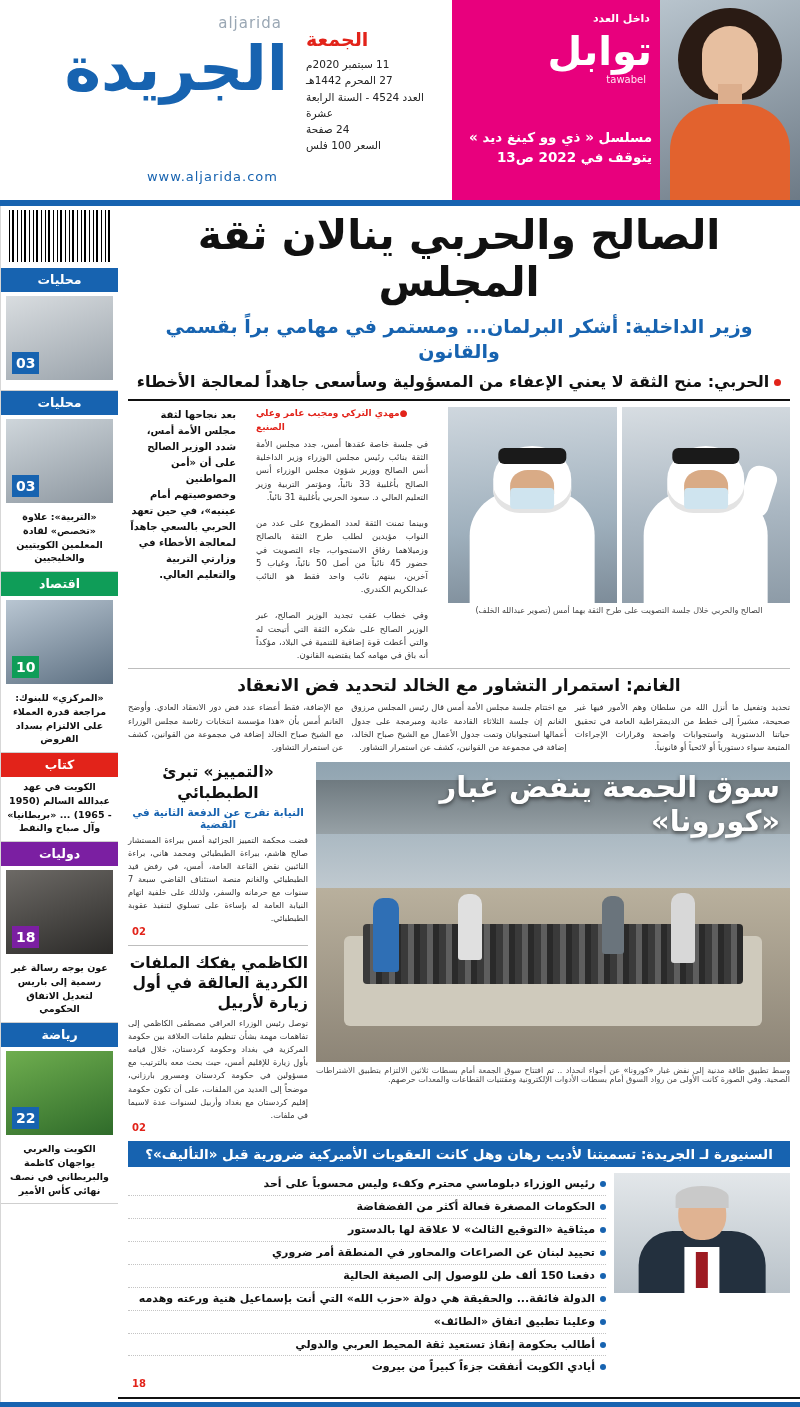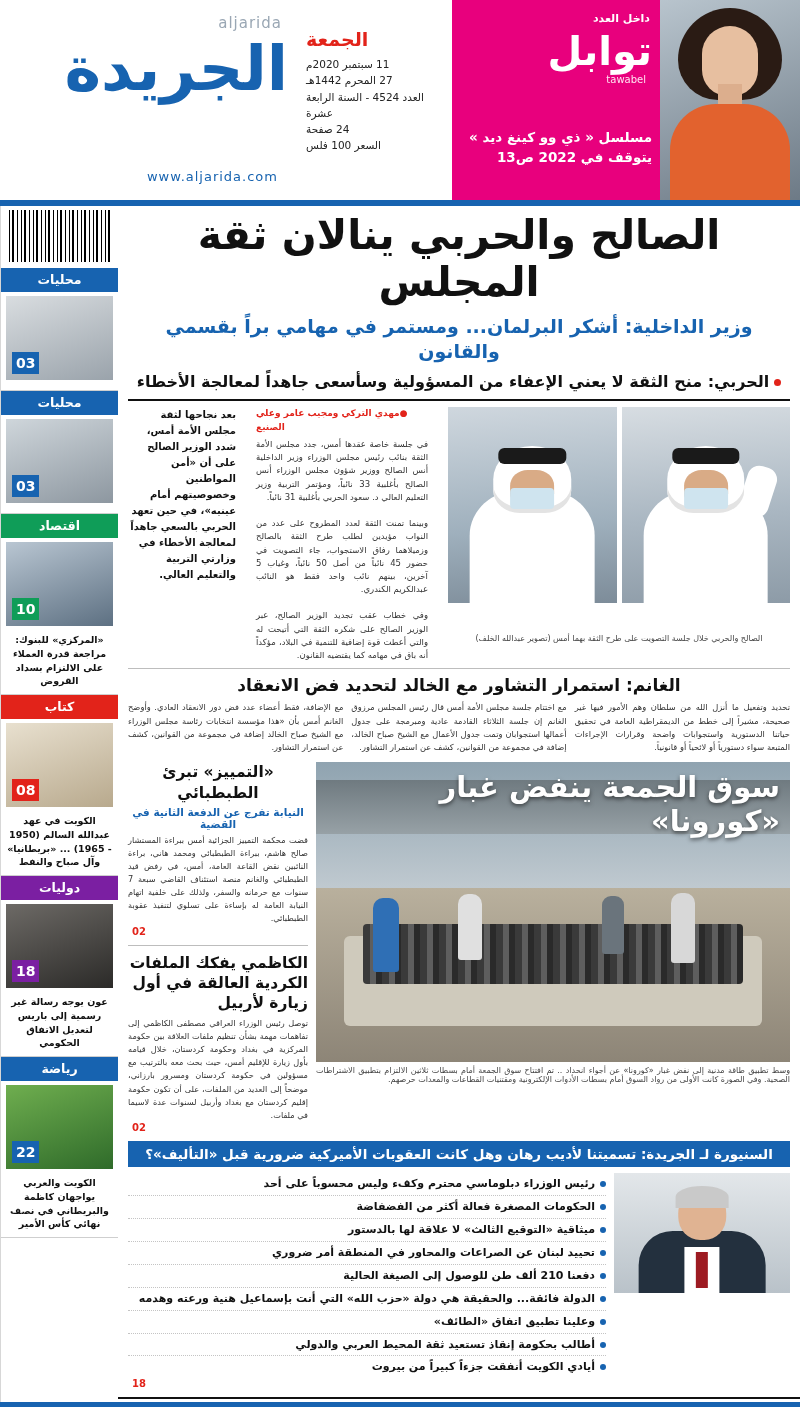--- a/index.html
+++ b/index.html
@@ -104,21 +104,21 @@
   .photo-pair { display: flex; gap: 5px; height: 196px; }
   .ph { flex: 1; position: relative; overflow: hidden; background: #9fb0bd; }
   .ph .bg1 { position: absolute; inset: 0; background: linear-gradient(175deg,#d7dde2 0%,#aab7c2 55%,#8d9ba7 100%); }
   .ph .bg2 { position: absolute; inset: 0; background: linear-gradient(175deg,#cfd7de 0%,#9fb0bd 60%,#7d8c99 100%); }
   .ph .kandura { position: absolute; bottom: 0; left: 50%; transform: translateX(-50%); width: 74%; height: 58%; background: #fff; border-radius: 40% 40% 0 0; }
   .ph .ghutra { position: absolute; top: 20%; left: 50%; transform: translateX(-50%); width: 46%; height: 34%; background: #fff; border-radius: 50% 50% 34% 34%; box-shadow: inset 0 -6px 0 #e3e3e3; }
   .ph .agal { position: absolute; top: 21%; left: 50%; transform: translateX(-50%); width: 40%; height: 8%; background: #1a1a1a; border-radius: 6px; }
   .ph .faceo { position: absolute; top: 32%; left: 50%; transform: translateX(-50%); width: 26%; height: 20%; background: #d9ab86; border-radius: 40%; }
   .ph .mask { position: absolute; top: 41%; left: 50%; transform: translateX(-50%); width: 26%; height: 11%; background: #cfe4ef; border-radius: 4px; }
   .ph .arm { position: absolute; top: 30%; right: 10%; width: 18%; height: 26%; background: #fff; border-radius: 12px; transform: rotate(18deg); }
-  .photo-cap { font-size: 8px; color: #444; text-align: center; padding-top: 3px; direction: rtl; margin-top: 28px; }
+  .photo-cap { font-size: 8px; color: #444; text-align: center; padding-top: 3px; direction: rtl; }
 
   .rule-thin { border-top: 1px solid #bdbdbd; margin: 6px 10px 0 10px; }
 
   .two-heads { display: flex; flex-direction: row-reverse; padding: 6px 10px 0 10px; gap: 10px; direction: rtl; }
   .two-heads .h { flex: 1; font-size: 17px; font-weight: bold; color: #111; text-align: center; line-height: 1.25; }
   .two-body { display: flex; flex-direction: row-reverse; padding: 5px 10px 0 10px; gap: 8px; direction: rtl; }
   .two-body .c { flex: 1; font-size: 8.3px; line-height: 1.6; color: #333; text-align: justify; }
 
   
   .mid-row { display: flex; flex-direction: row-reverse; padding: 8px 10px 0 10px; gap: 8px; direction: rtl; }
@@ -208,37 +208,37 @@
       <div class="rail-thumb" style="background:linear-gradient(160deg,#d9dde0,#9aa3ab)">
         <div class="rail-badge" style="background:#1763b0">03</div>
       </div>
     </div>
 
     <div class="rail-sec">
       <div class="rail-head" style="background:#1763b0">محليات</div>
       <div class="rail-thumb" style="background:linear-gradient(160deg,#cfd6db,#8d97a0)">
         <div class="rail-badge" style="background:#1763b0">03</div>
       </div>
+      <div class="rail-cap">«التربية»: علاوة
+«تخصص» لقادة المعلمين
+الكويتيين والخليجيين</div>
     </div>
 
     <div class="rail-sec">
       <div class="rail-head" style="background:#0f9d58">اقتصاد</div>
       <div class="rail-thumb" style="background:linear-gradient(160deg,#b9c6d2,#5d7082)">
         <div class="rail-badge" style="background:#0f9d58">10</div>
       </div>
       <div class="rail-cap">«المركزي» للبنوك: مراجعة
 قدرة العملاء على الالتزام
 بسداد القروض</div>
     </div>
 
     <div class="rail-sec">
       <div class="rail-head" style="background:#e2231a">كتاب</div>
-      <div class="rail-thumb" style="background:linear-gradient(160deg,#e8e0cf,#b8a98d)">
-        <div class="rail-badge" style="background:#e2231a">08</div>
-      </div>
       <div class="rail-cap">الكويت في عهد عبدالله السالم
 (1950 - 1965) ... «بريطانيا»
 وآل صباح والنفط</div>
     </div>
 
     <div class="rail-sec">
       <div class="rail-head" style="background:#7b1fa2">دوليات</div>
       <div class="rail-thumb" style="background:linear-gradient(160deg,#6d6a66,#2b2a28)">
         <div class="rail-badge" style="background:#7b1fa2">18</div>
       </div>
@@ -341,21 +341,21 @@
       </div>
     </div>
 
     <div class="band">السنيورة لـ الجريدة: تسميتنا لأديب رهان وهل كانت العقوبات الأميركية ضرورية قبل «التأليف»؟</div>
     <div class="intv">
       <div class="intv-bullets">
         <div class="b"><span class="dot"></span><span>رئيس الوزراء دبلوماسي محترم وكفء وليس محسوباً على أحد</span></div>
         <div class="b"><span class="dot"></span><span>الحكومات المصغرة فعالة أكثر من الفضفاضة</span></div>
         <div class="b"><span class="dot"></span><span>ميثاقية «التوقيع الثالث» لا علاقة لها بالدستور</span></div>
         <div class="b"><span class="dot"></span><span>تحييد لبنان عن الصراعات والمحاور في المنطقة أمر ضروري</span></div>
-        <div class="b"><span class="dot"></span><span>دفعنا 210 ألف طن للوصول إلى الصيغة الحالية</span></div>
+        <div class="b"><span class="dot"></span><span>دفعنا 150 ألف طن للوصول إلى الصيغة الحالية</span></div>
         <div class="b"><span class="dot"></span><span>الدولة فائقة... والحقيقة هي دولة «حزب الله» التي أنت بإسماعيل هنية ورعته وهدمه</span></div>
         <div class="b"><span class="dot"></span><span>وعلينا تطبيق اتفاق «الطائف»</span></div>
         <div class="b"><span class="dot"></span><span>أطالب بحكومة إنقاذ تستعيد ثقة المحيط العربي والدولي</span></div>
         <div class="b" style="border-bottom:none"><span class="dot"></span><span>أيادي الكويت أنفقت جزءاً كبيراً من بيروت</span></div>
         <div class="intv-num">18</div>
       </div>
       <div class="intv-photo">
         <div class="bgp"></div>
         <div class="suit"></div>
         <div class="shirt"></div>

